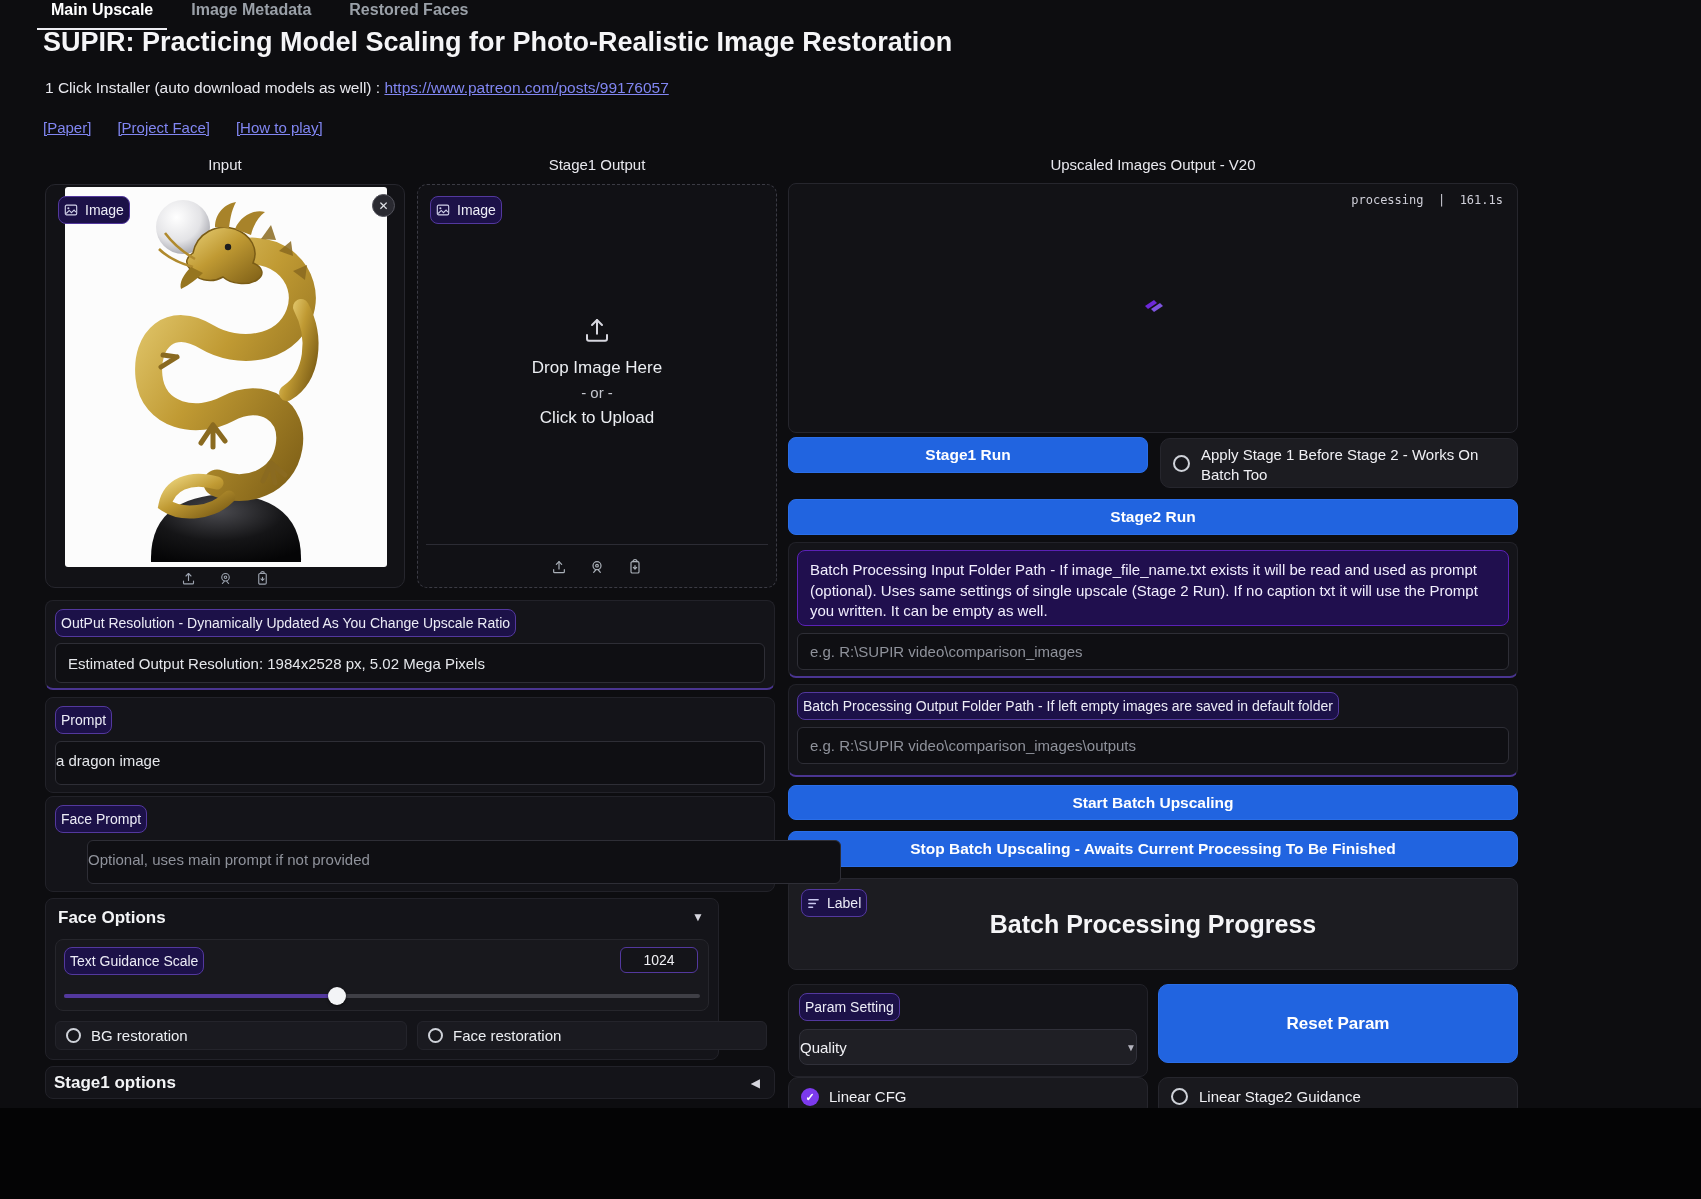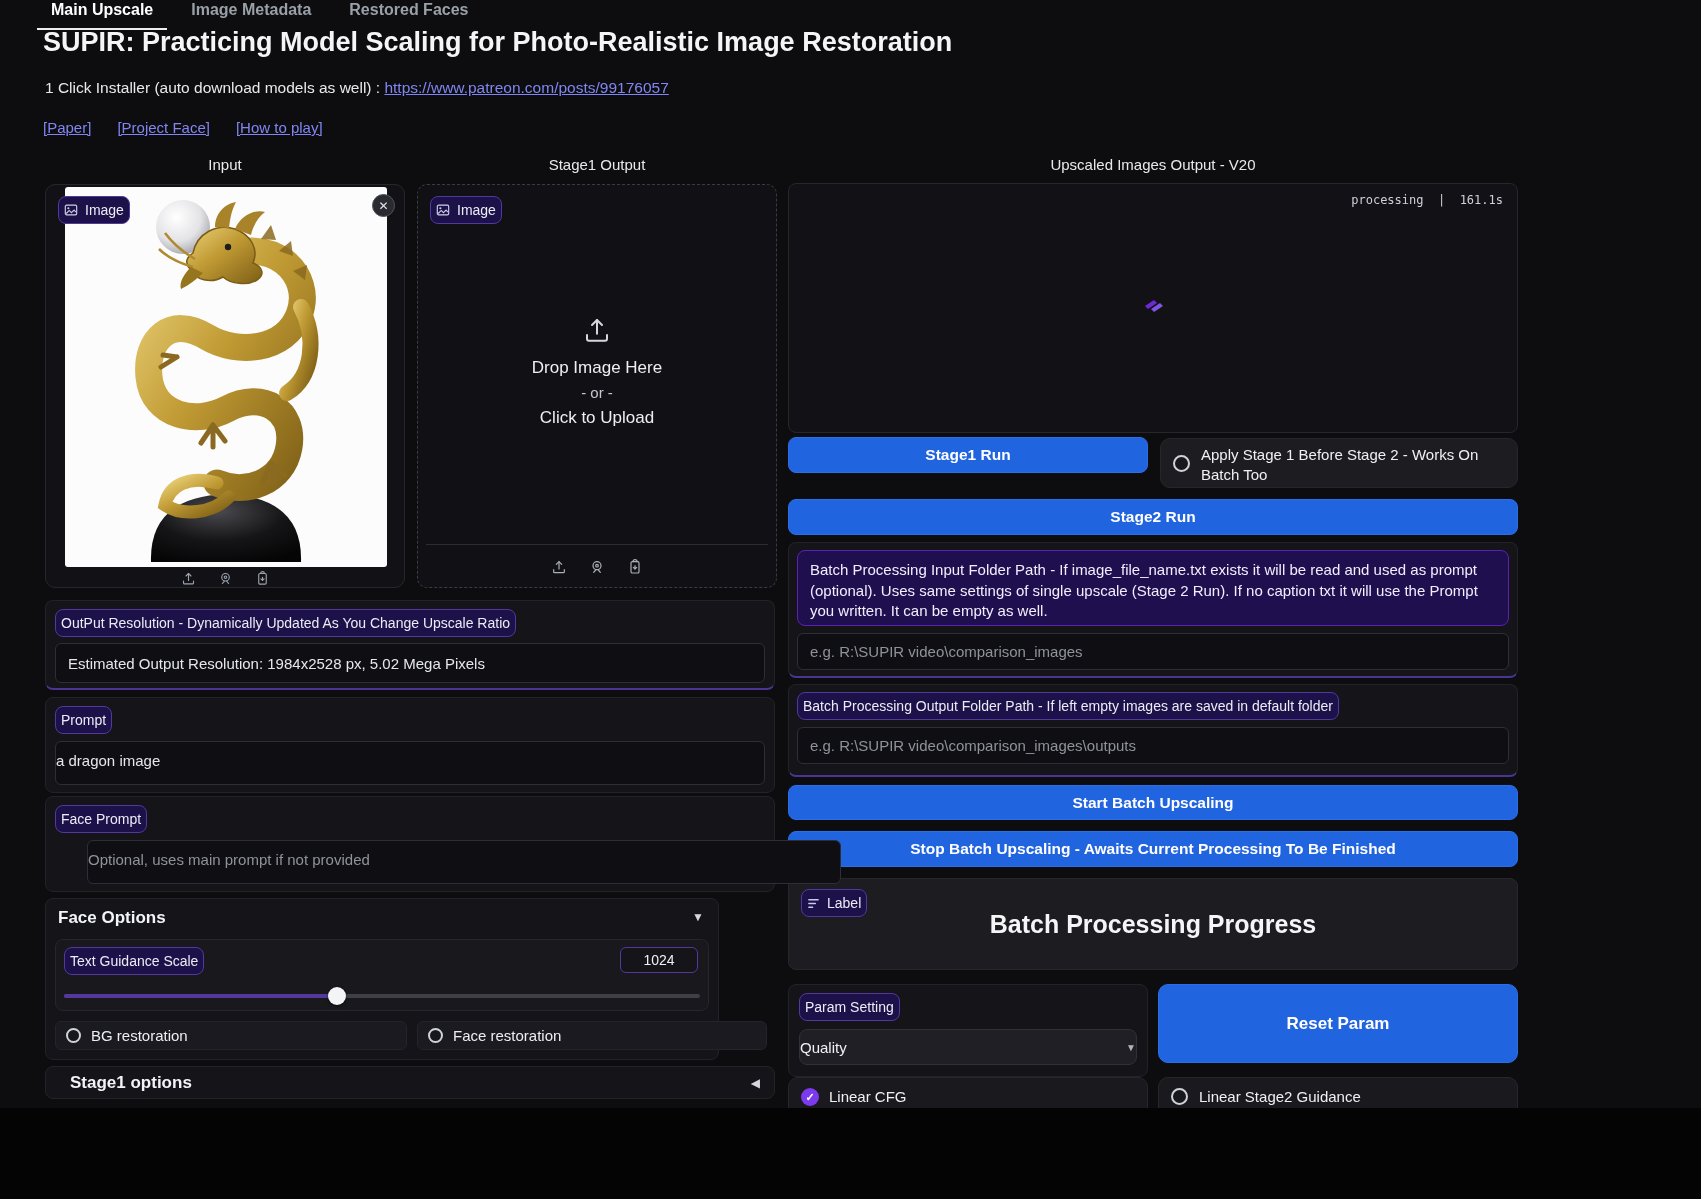--- a/index.html
+++ b/index.html
@@ -314,18 +314,18 @@
       <div class="circle" style="width:15px; height:15px;"></div>
       <span>BG restoration</span>
     </div>
     <div class="radio-box" style="left:371px; top:122px; width:350px; height:29px;">
       <div class="circle" style="width:15px; height:15px;"></div>
       <span>Face restoration</span>
     </div>
   </div>
 
   <div class="group" style="left:45px; top:1066px; width:730px; height:33px;">
-    <div class="abs acc-title" style="left:24px; top:6px;">Stage1 options</div>
+    <div class="abs acc-title" style="left:8px; top:6px;">Stage1 options</div>
     <div class="acc-arrow" style="top:9px;">◀</div>
   </div>
 
   <div class="abs" style="left:0; right:0; top:1108px; bottom:0; background:#040405;"></div>
 </div>
 
 </body></html>

